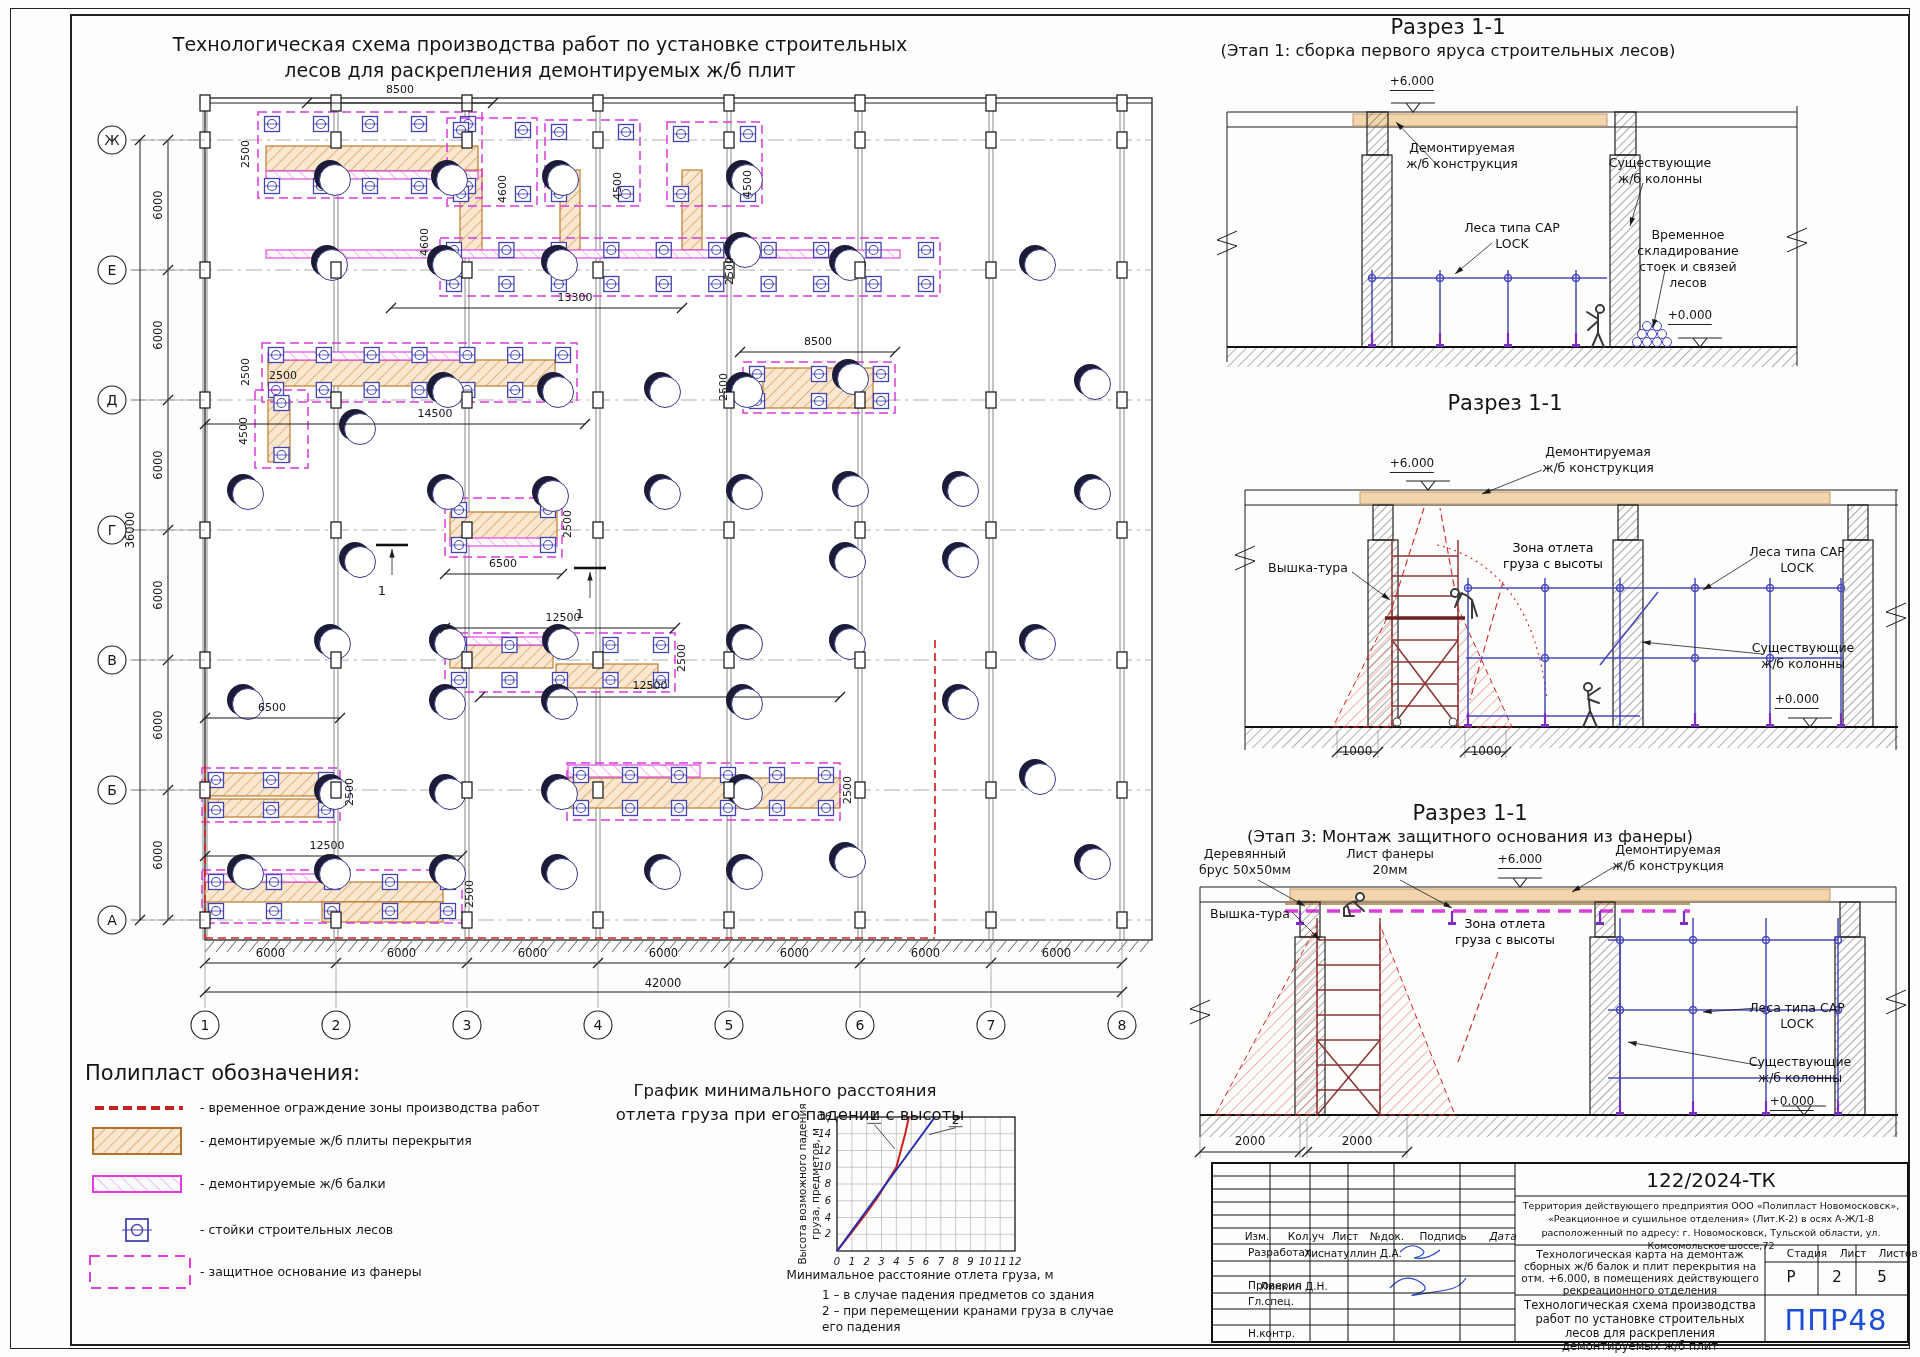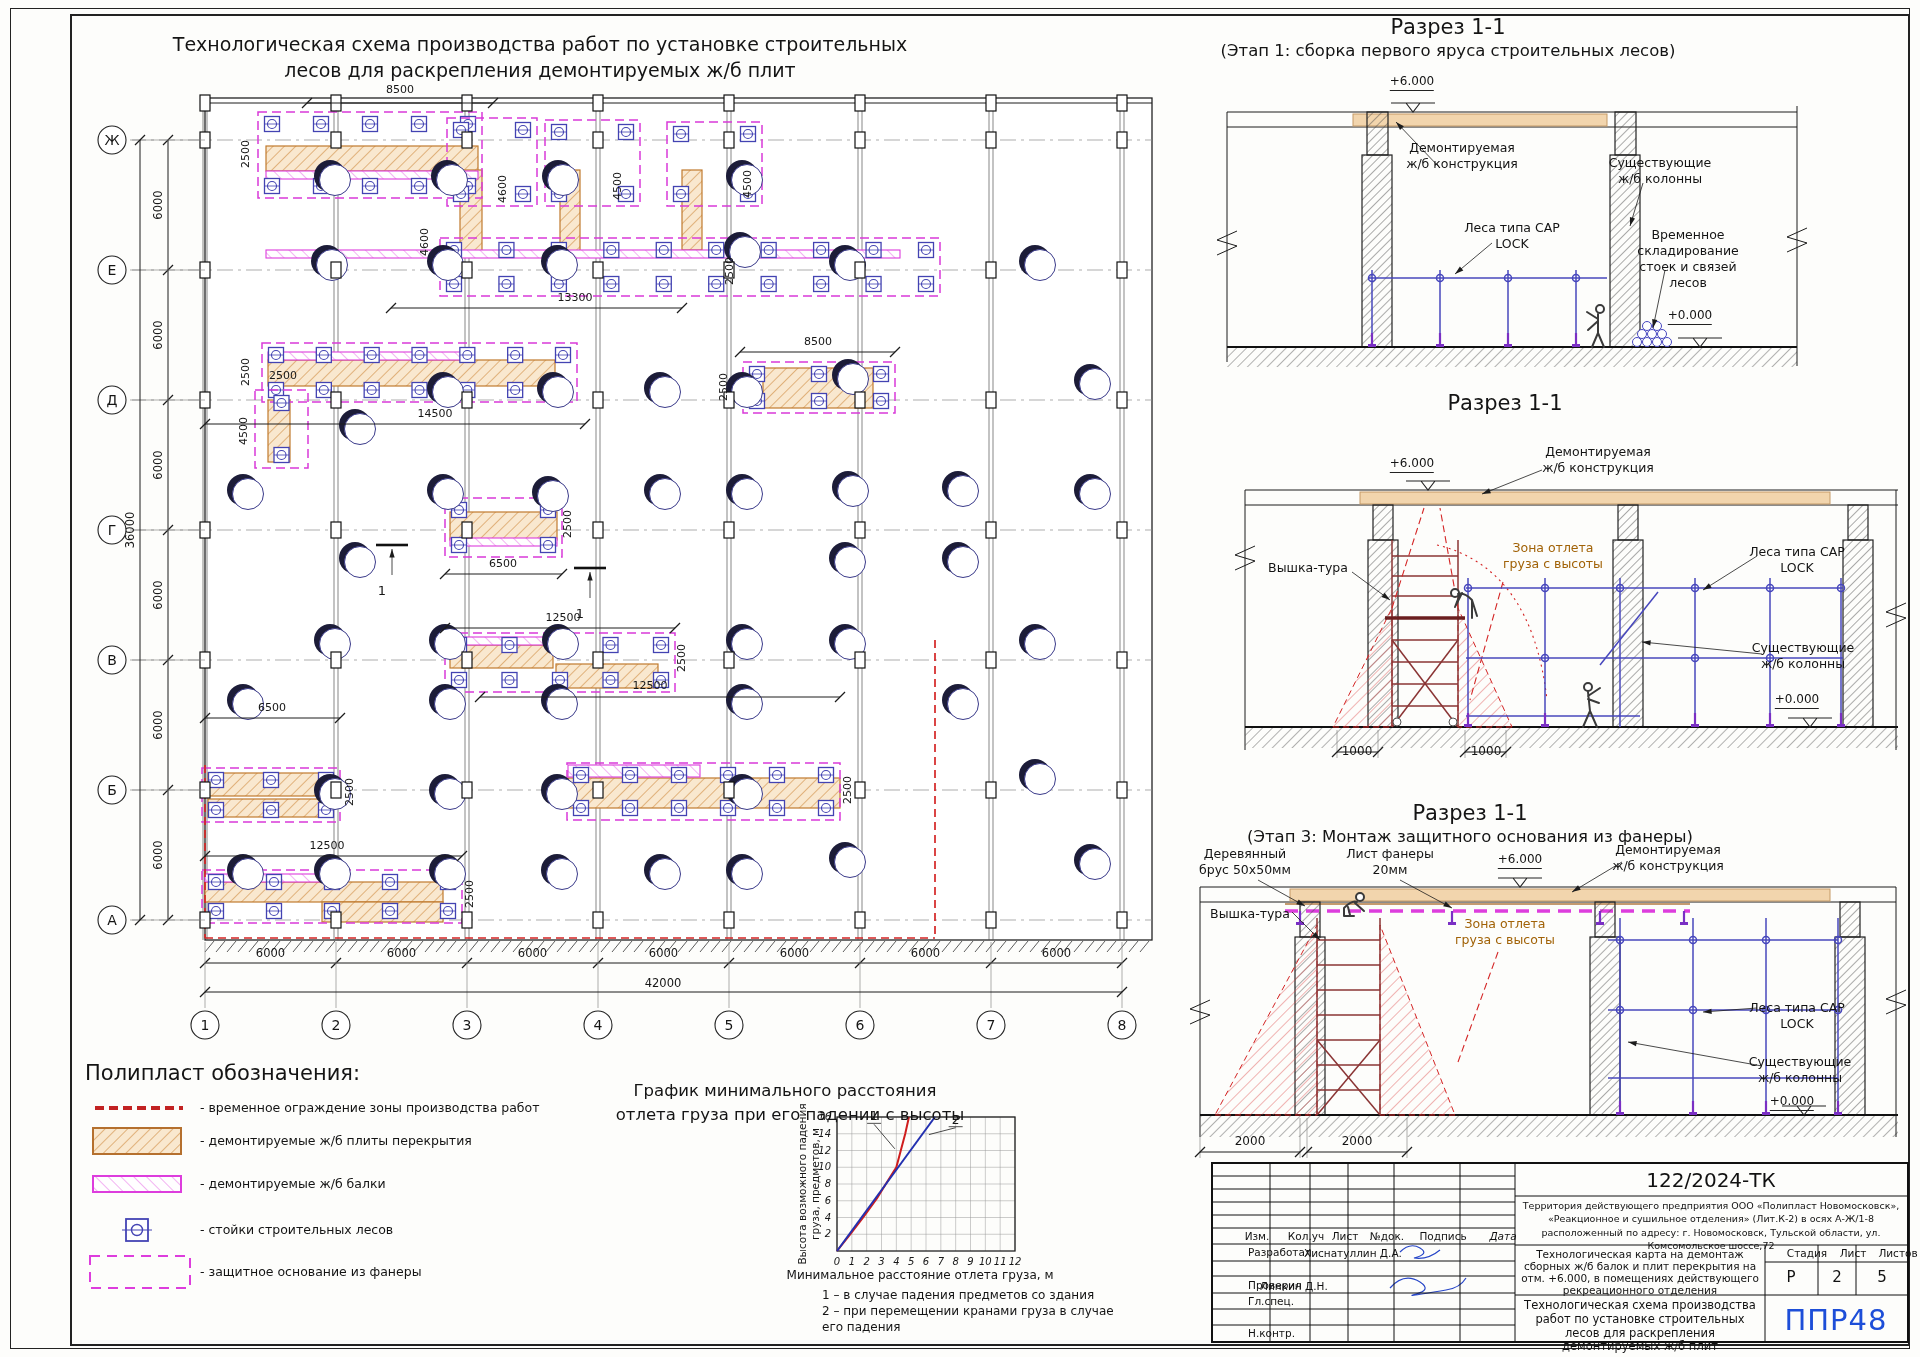--- a/index.html
+++ b/index.html
@@ -9,21 +9,21 @@
   #dwg{position:absolute;left:0;top:0;}
   .lbl{position:absolute;transform:translateX(-50%);text-align:center;font:12.5px/1.28 "DejaVu Sans",sans-serif;color:#141414;white-space:pre-line;}
   .lb-left{transform:none;text-align:left;}
   .f19{font-size:19px;}
   .f17{font-size:21px;}
   .f16{font-size:16.5px;}
   .f12{font-size:12px;}
   .f11{font-size:12px;}
   .f10{font-size:10.5px;padding-left:32px;}
   .u{border-bottom:1.2px solid #222;padding-bottom:1px;}
-  .redt{color:#a16207;}
+  .redt{color:#000000;}
   .svgt{fill:#161616;font-family:"DejaVu Sans",sans-serif;}
   .sln{stroke:#1c1c1c;stroke-width:1;fill:none;}
   .sbold{stroke:#111;stroke-width:2.2;fill:none;}
   .thin{stroke:#8a8a8a;stroke-width:.7;fill:none;}
   .ldr{stroke:#1c1c1c;stroke-width:.8;fill:none;}
   .blu{stroke:#4747bd;stroke-width:1.5;fill:none;}
   .mar{stroke:#8a3434;stroke-width:1.5;fill:none;}
   .redl{stroke:#d42525;fill:none;}
   .sig{stroke:#2746c8;stroke-width:1.2;fill:none;}
   .tbt{position:absolute;font-family:"DejaVu Sans",sans-serif;color:#111;}

